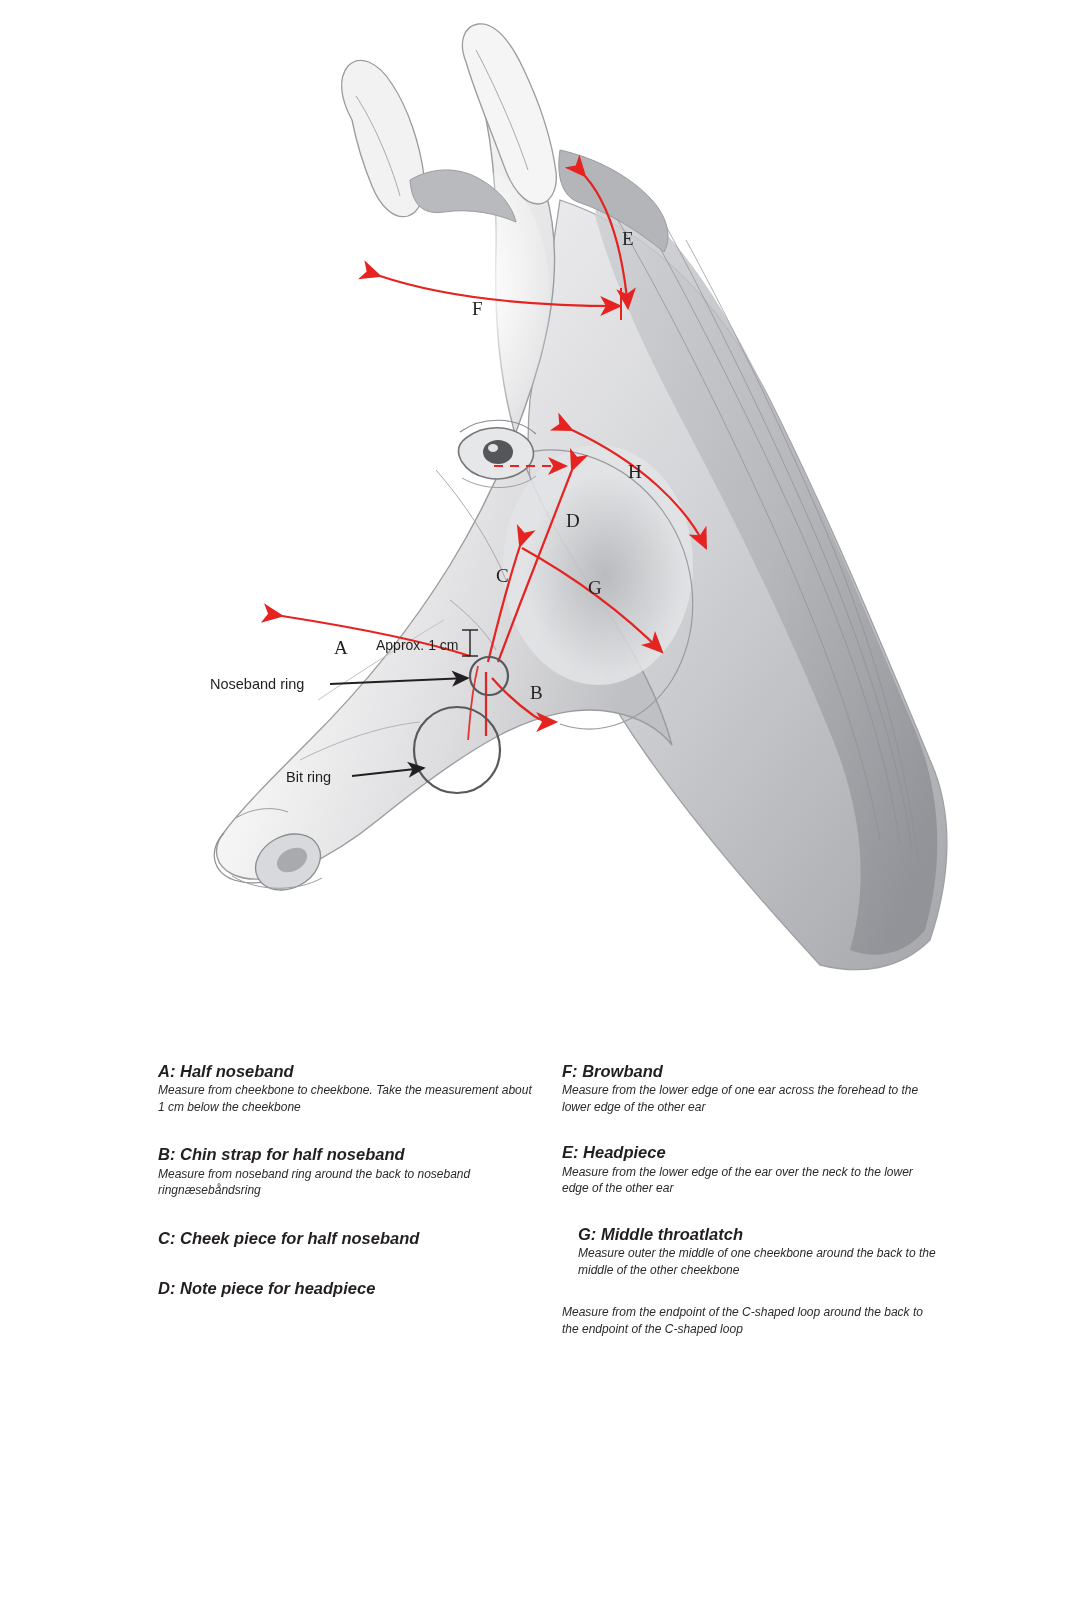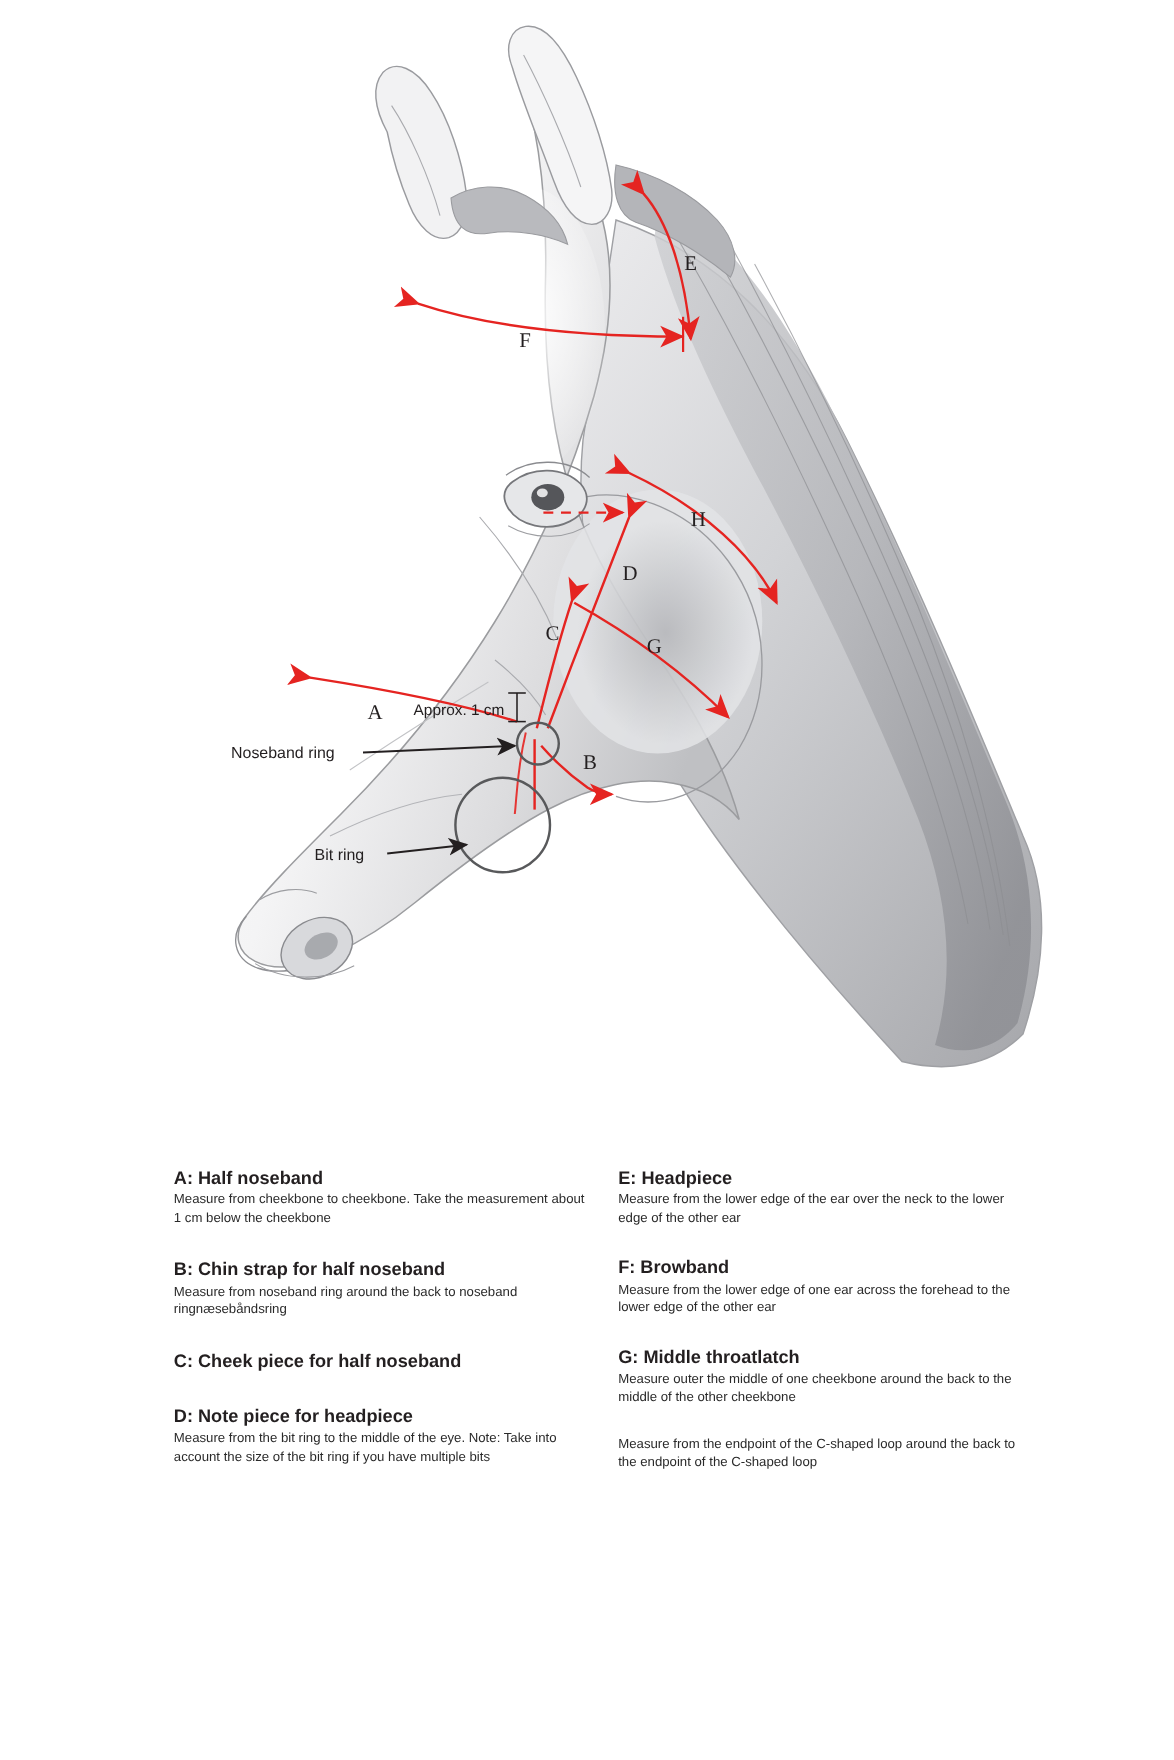--- a/index.html
+++ b/index.html
@@ -32,20 +32,21 @@
   #legend {
     position: absolute;
     left: 0;
     top: 1060px;
     width: 1067px;
     height: 520px;
   }
   .legend-col {
     position: absolute;
     top: 0;
+    font-style: italic;
   }
   .legend-col.left  { left: 158px;  width: 380px; }
   .legend-col.right { left: 562px;  width: 380px; }
 
   .legend-entry {
     margin-bottom: 28px;
   }
   .legend-entry .title {
     font-weight: bold;
     font-size: 16.5px;
@@ -54,21 +55,21 @@
   }
   .legend-entry .desc {
     font-size: 12px;
     line-height: 1.38;
     color: #2a2a2a;
   }
 
   
   .legend-col.right .legend-entry:nth-child(1) { margin-bottom: 26px; }
   .legend-col.right .legend-entry:nth-child(2) { margin-bottom: 26px; }
-  .legend-col.right .legend-entry:nth-child(3) { margin-bottom: 26px; }
+  .legend-col.right .legend-entry:nth-child(3) { margin-bottom: 26px; margin-left: 16px; }
 
   .measure-label {
     font-family: "Liberation Serif", serif;
     font-size: 19px;
     fill: #231f20;
   }
   .anno-label {
     font-family: "Liberation Sans", sans-serif;
     font-size: 14.5px;
     fill: #231f20;
@@ -257,34 +258,33 @@
     </div>
     <div class="legend-entry">
       <div class="title">B: Chin strap for half noseband</div>
       <div class="desc">Measure from noseband ring around the back to noseband ringnæsebåndsring</div>
     </div>
     <div class="legend-entry">
       <div class="title">C: Cheek piece for half noseband</div>
     </div>
     <div class="legend-entry">
       <div class="title">D: Note piece for headpiece</div>
-      <div class="desc">Measure from the bit ring to the middle of the eye. Note: Take into account the size of the bit ring if you have multiple bits</div>
     </div>
   </div>
 
   <div class="legend-col right">
+    <div class="legend-entry">
+      <div class="title">F: Browband</div>
+      <div class="desc">Measure from the lower edge of one ear across the forehead to the lower edge of the other ear</div>
+    </div>
     <div class="legend-entry">
       <div class="title">E: Headpiece</div>
       <div class="desc">Measure from the lower edge of the ear over the neck to the lower edge of the other ear</div>
     </div>
     <div class="legend-entry">
-      <div class="title">F: Browband</div>
-      <div class="desc">Measure from the lower edge of one ear across the forehead to the lower edge of the other ear</div>
-    </div>
-    <div class="legend-entry">
       <div class="title">G: Middle throatlatch</div>
       <div class="desc">Measure outer the middle of one cheekbone around the back to the middle of the other cheekbone</div>
     </div>
     <div class="legend-entry">
       <div class="desc">Measure from the endpoint of the C-shaped loop around the back to the endpoint of the C-shaped loop</div>
     </div>
   </div>
 
 </div>
 

